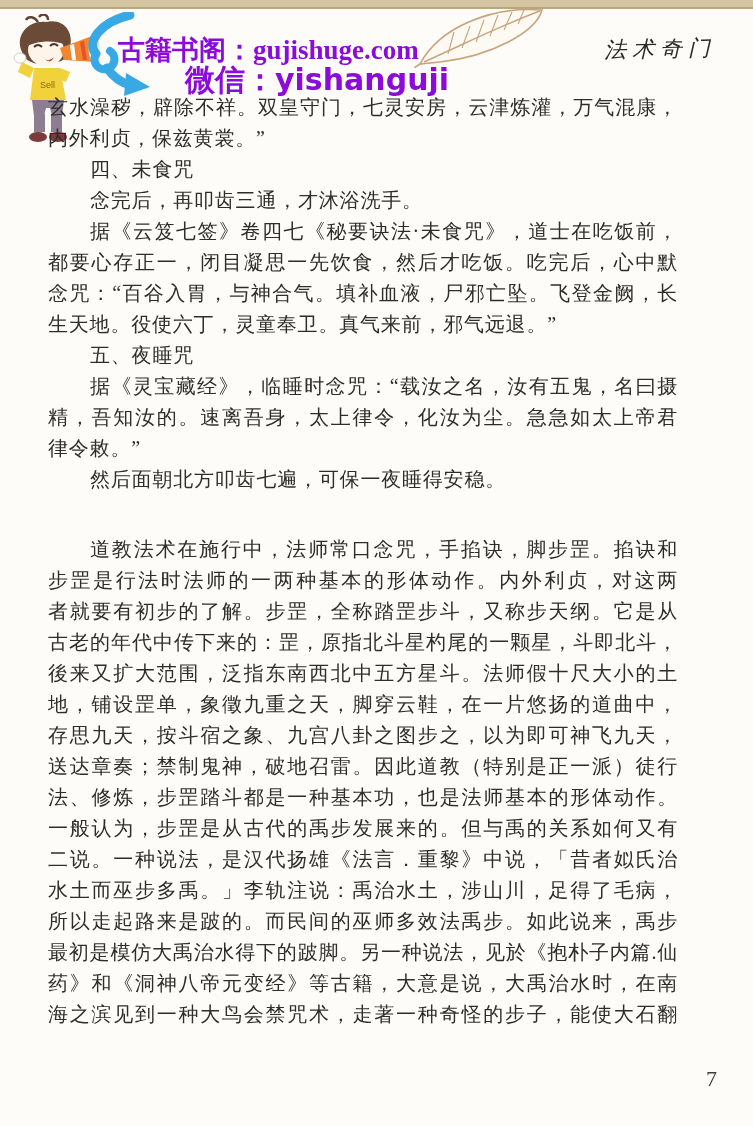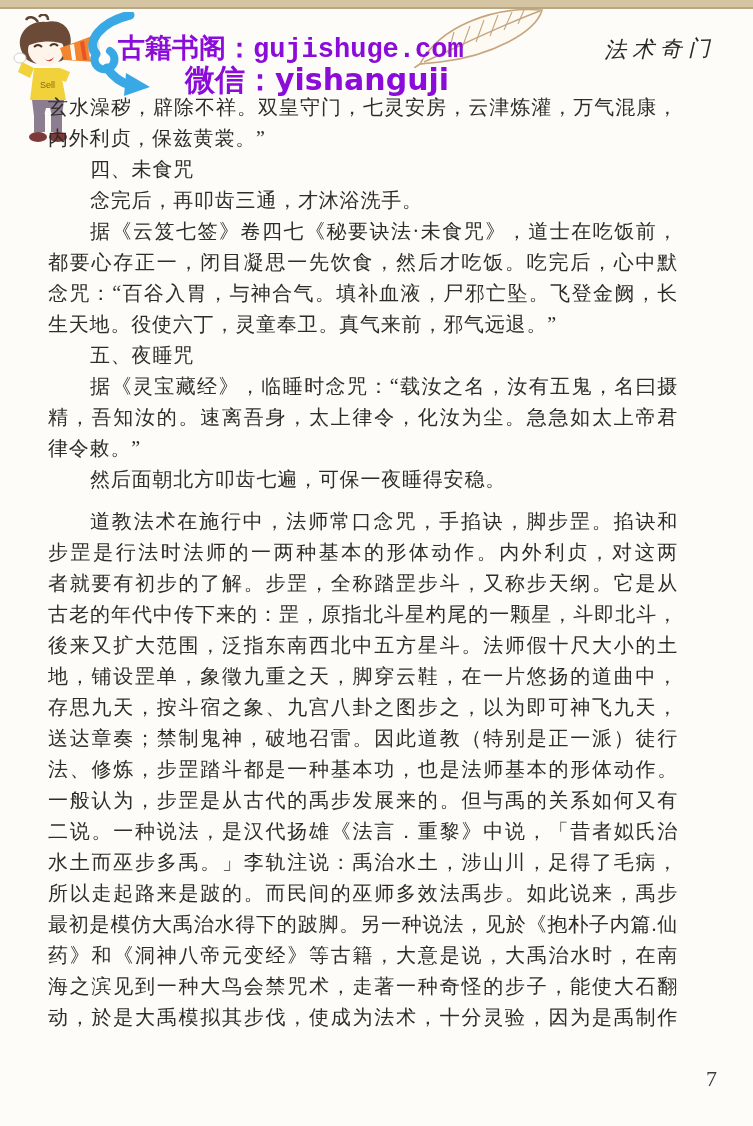--- a/index.html
+++ b/index.html
@@ -13,21 +13,21 @@
   .topstrip{
     position:absolute;left:0;top:0;width:753px;height:7px;
     background:#d6c5a3;border-bottom:2px solid #b9a87f;
   }
   
   .mascot{position:absolute;left:8px;top:14px;width:96px;height:132px;}
   .arrow-doodle{position:absolute;left:70px;top:12px;width:82px;height:86px;}
   .feather{position:absolute;left:414px;top:2px;width:136px;height:66px;}
   .wm1{
     position:absolute;left:118px;top:36px;width:340px;
-    font-family:Liberation Mono, monospace;
+    font-family:Liberation Serif, serif;
     font-weight:bold;font-size:27px;line-height:28px;color:#8b0bd9;
     white-space:nowrap;letter-spacing:0px;
   }
   .wm2{
     position:absolute;left:185px;top:66px;width:300px;
     font-family:"DejaVu Sans","Liberation Sans",sans-serif;
     font-weight:bold;font-size:30px;line-height:28px;color:#8b0bd9;
     white-space:nowrap;
   }
   .booktitle{
@@ -39,21 +39,21 @@
   .textblock{
     position:absolute;left:48px;top:92px;width:630px;
     color:#2f2d29;
   }
   .tl{
     height:31px;line-height:31px;font-size:20px;letter-spacing:0.8px;
     text-align:justify;text-align-last:justify;overflow:hidden;
   }
   .tl.short{text-align-last:left;}
   .tl.ind{text-indent:42px;}
-  .tl.para2{margin-top:11px;}
+  .tl.para2{margin-top:39px;}
   
   .pagenum{
     position:absolute;left:706px;top:1066px;
     font-size:22px;color:#3a3a3a;
   }
 </style>
 </head>
 <body>
 
 <div class="page">
@@ -137,18 +137,17 @@
     <div class="tl full">存思九天，按斗宿之象、九宫八卦之图步之，以为即可神飞九天，</div>
     <div class="tl full">送达章奏；禁制鬼神，破地召雷。因此道教（特别是正一派）徒行</div>
     <div class="tl full">法、修炼，步罡踏斗都是一种基本功，也是法师基本的形体动作。</div>
     <div class="tl full">一般认为，步罡是从古代的禹步发展来的。但与禹的关系如何又有</div>
     <div class="tl full">二说。一种说法，是汉代扬雄《法言．重黎》中说，「昔者姒氏治</div>
     <div class="tl full">水土而巫步多禹。」李轨注说：禹治水土，涉山川，足得了毛病，</div>
     <div class="tl full">所以走起路来是跛的。而民间的巫师多效法禹步。如此说来，禹步</div>
     <div class="tl full">最初是模仿大禹治水得下的跛脚。另一种说法，见於《抱朴子内篇.仙</div>
     <div class="tl full">药》和《洞神八帝元变经》等古籍，大意是说，大禹治水时，在南</div>
     <div class="tl full">海之滨见到一种大鸟会禁咒术，走著一种奇怪的步子，能使大石翻</div>
-    <div class="tl full">动，於是大禹模拟其步伐，使成为法术，十分灵验，因为是禹制作</div>
   </div>
 
   <div class="pagenum">7</div>
 
 </div>
 
 </body></html>

